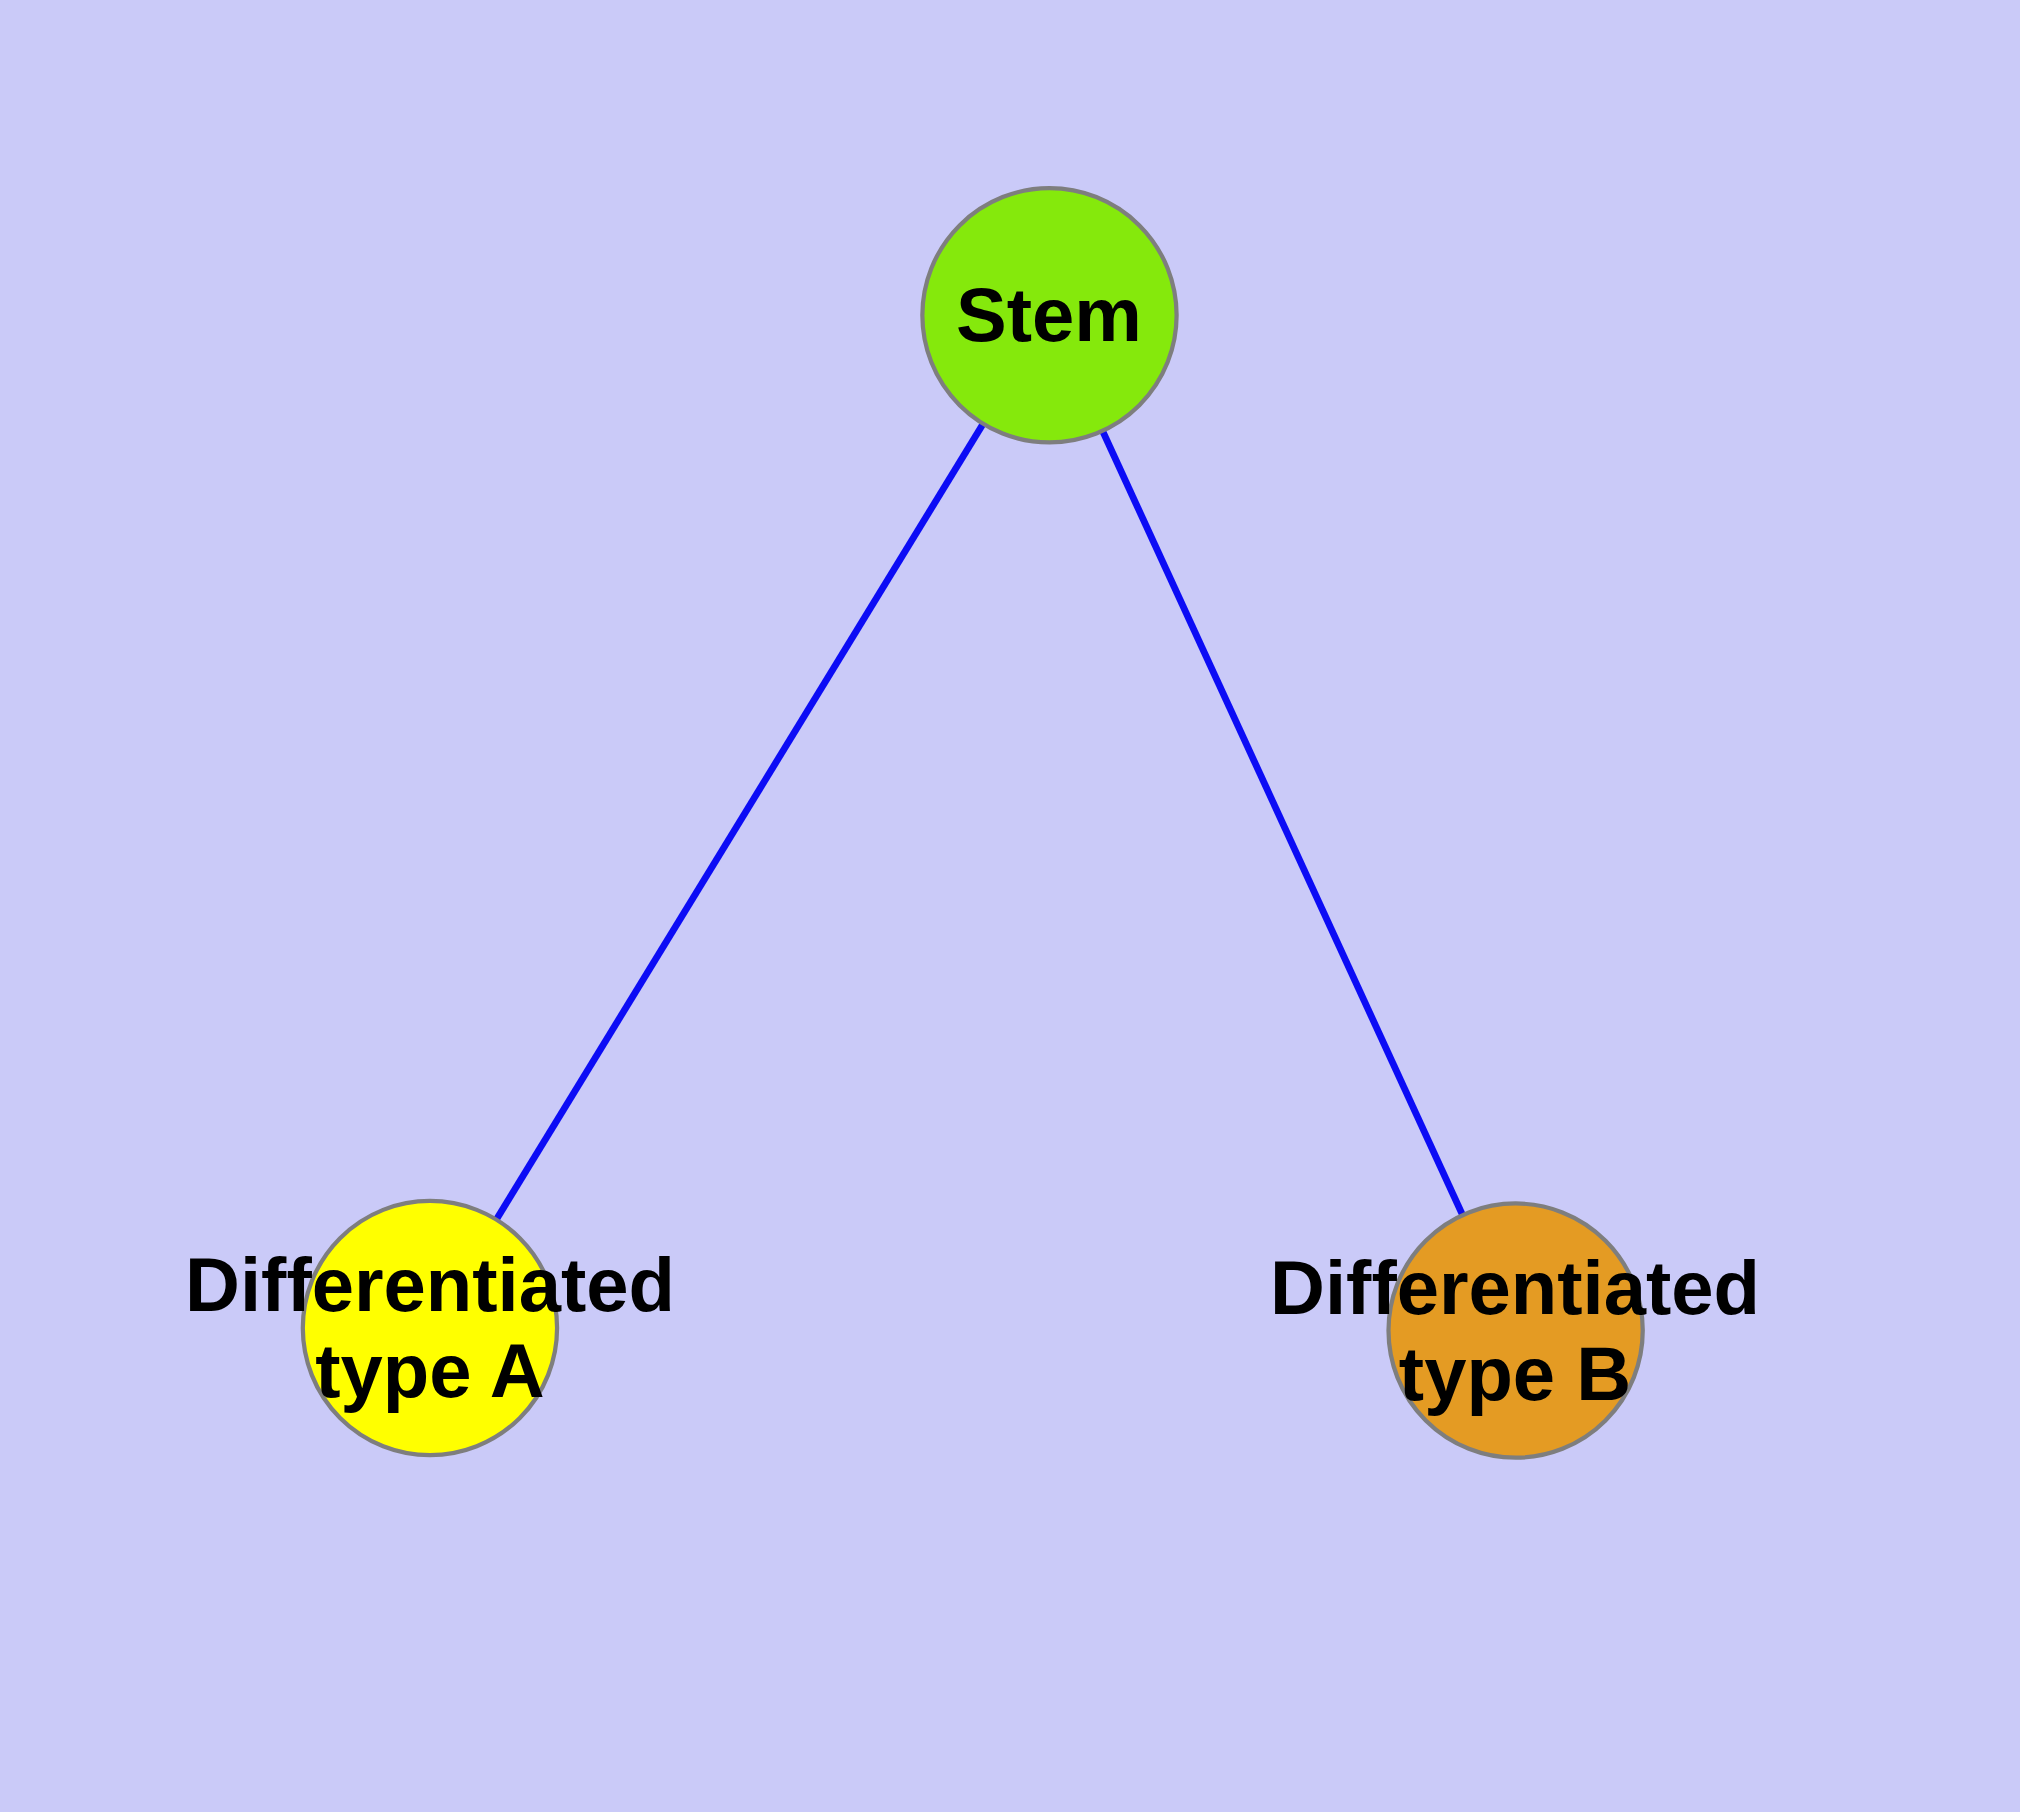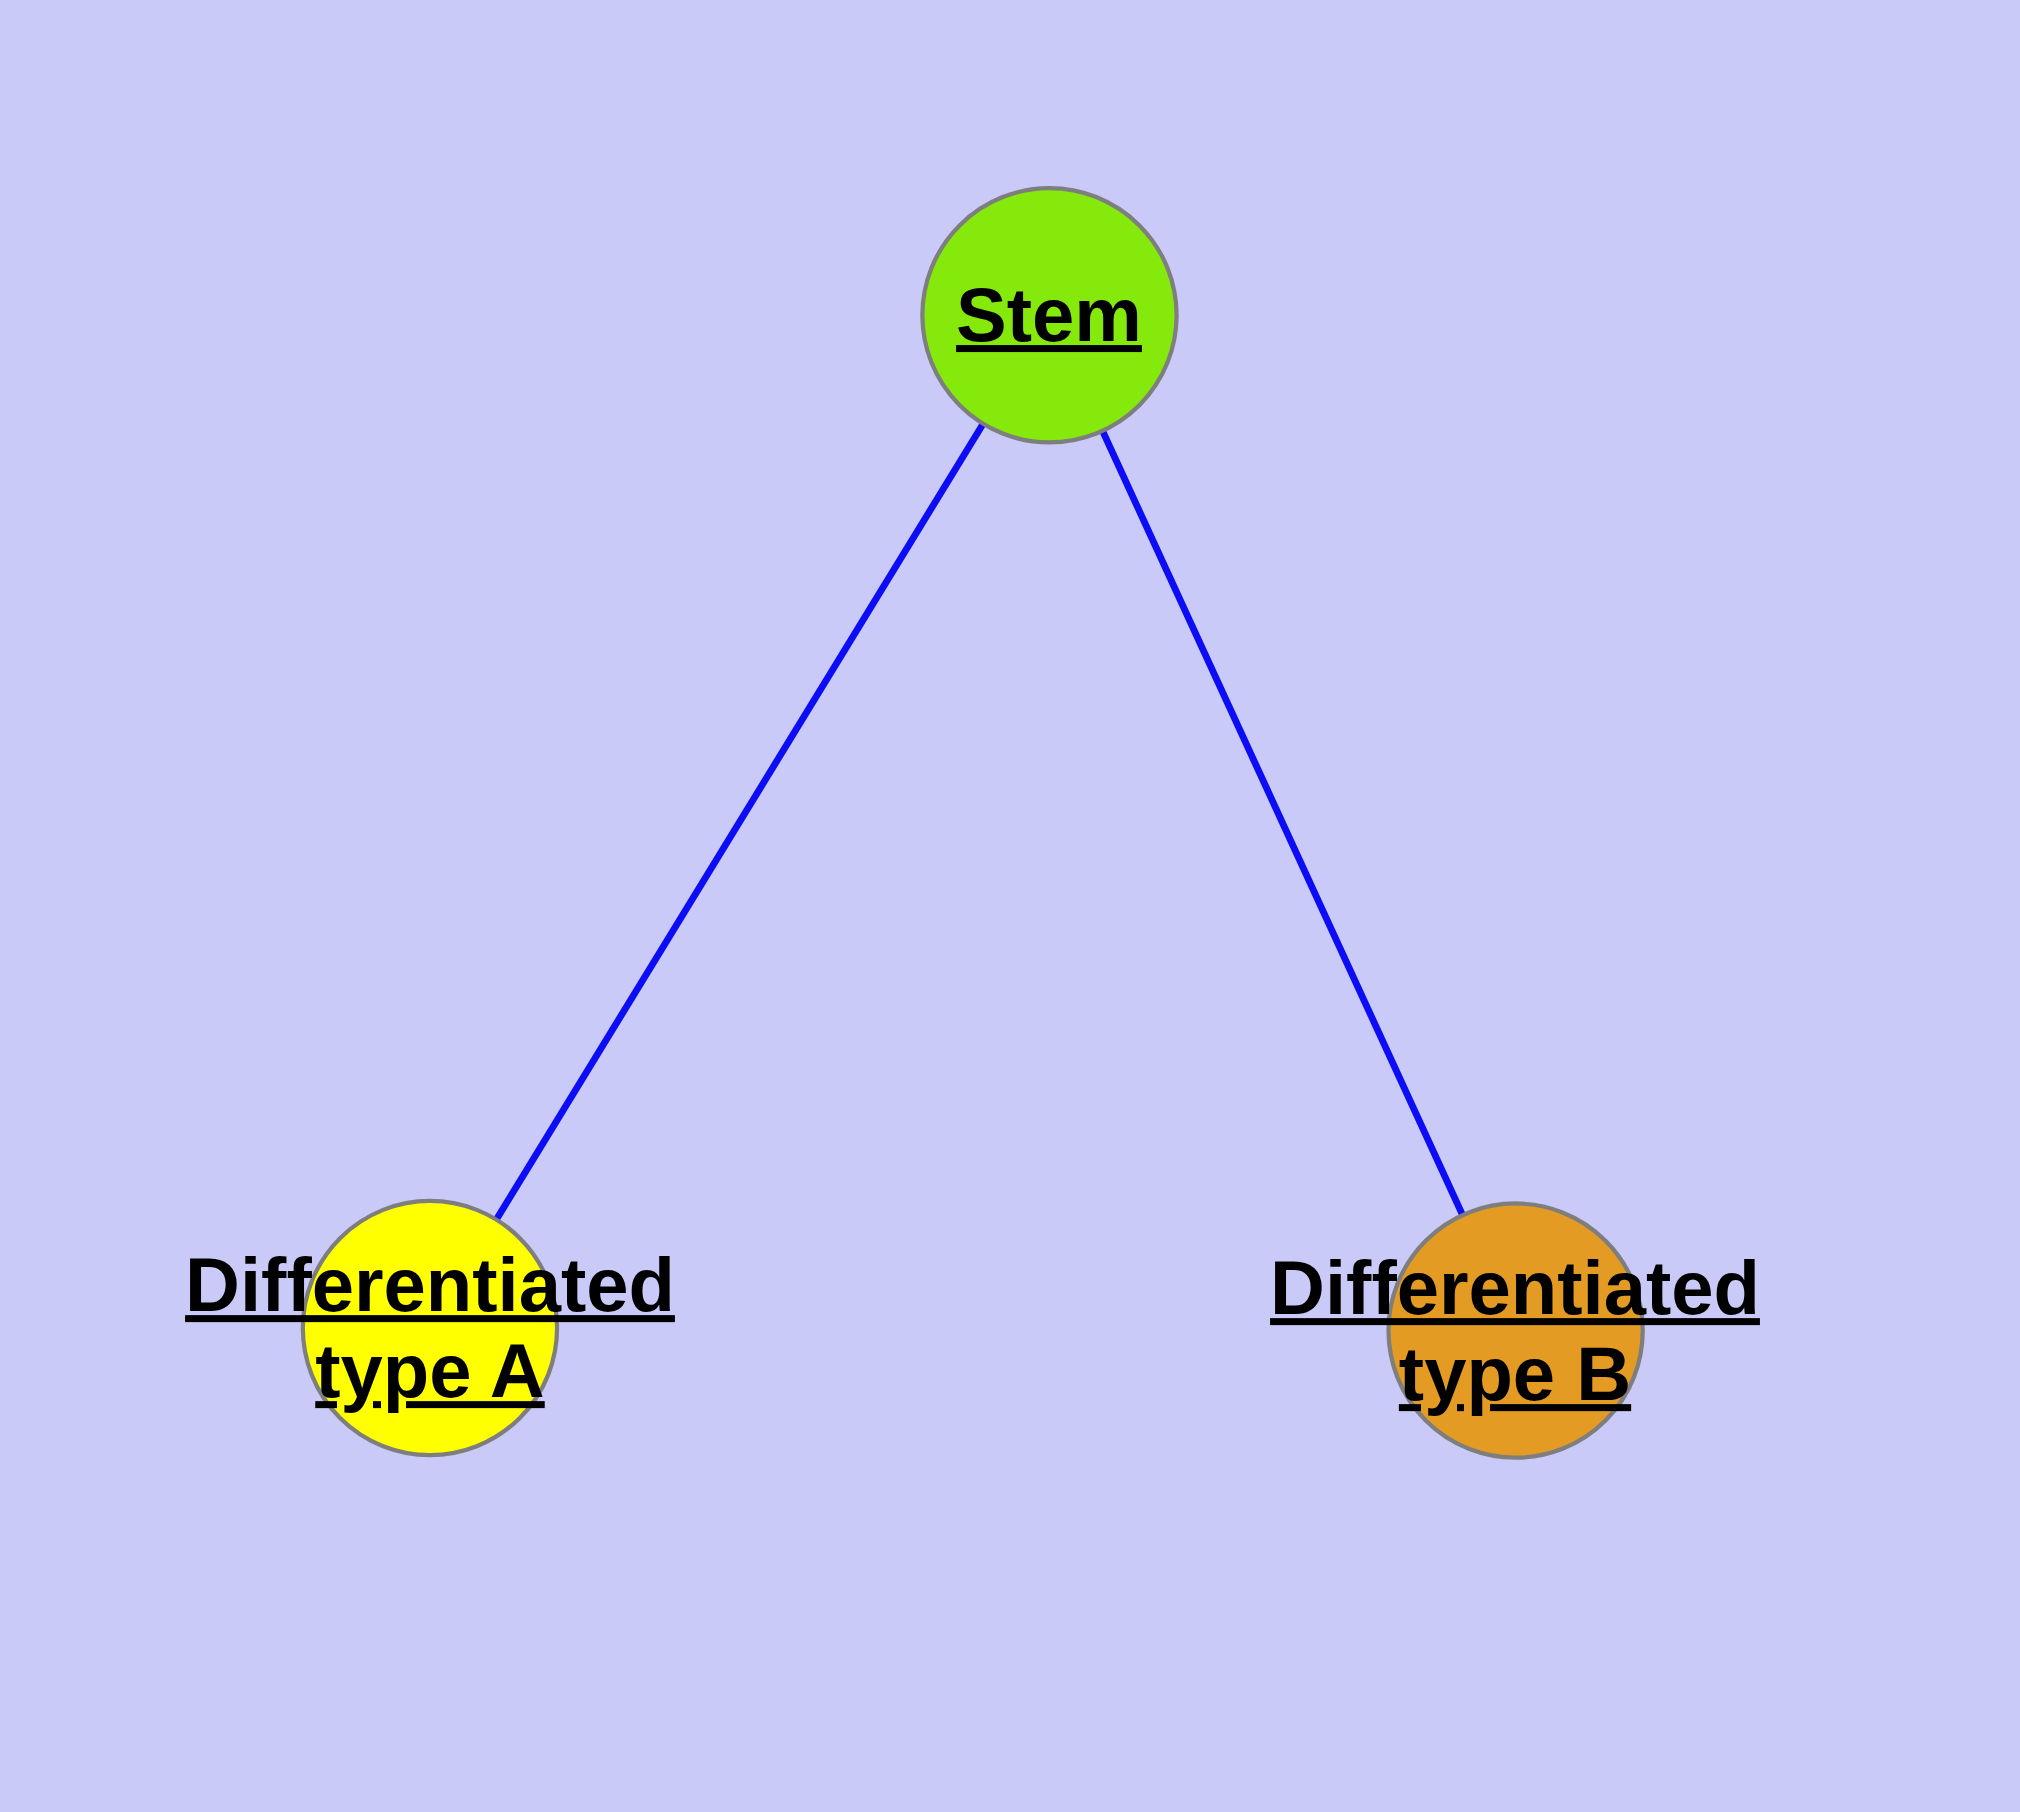--- a/index.html
+++ b/index.html
@@ -25,21 +25,20 @@
   }
   .node-label {
     position: absolute;
     transform: translate(-50%, -50%);
     font-weight: bold;
     font-size: 76px;
     line-height: 1.13;
     text-align: center;
     white-space: pre-line;
     color: #000000;
-    text-decoration: underline;
   }
 </style>
 </head>
 <body style="background: rgb(202, 202, 248);">
 
 <div class="canvas">
   <svg class="graph-svg" viewBox="0 0 2384 2138">
     <line class="edge" x1="1238" y1="372" x2="507" y2="1567" stroke="#0C0CF5"></line>
     <line class="edge" x1="1238" y1="372" x2="1788" y2="1570" stroke="#0C0CF5"></line>
 

